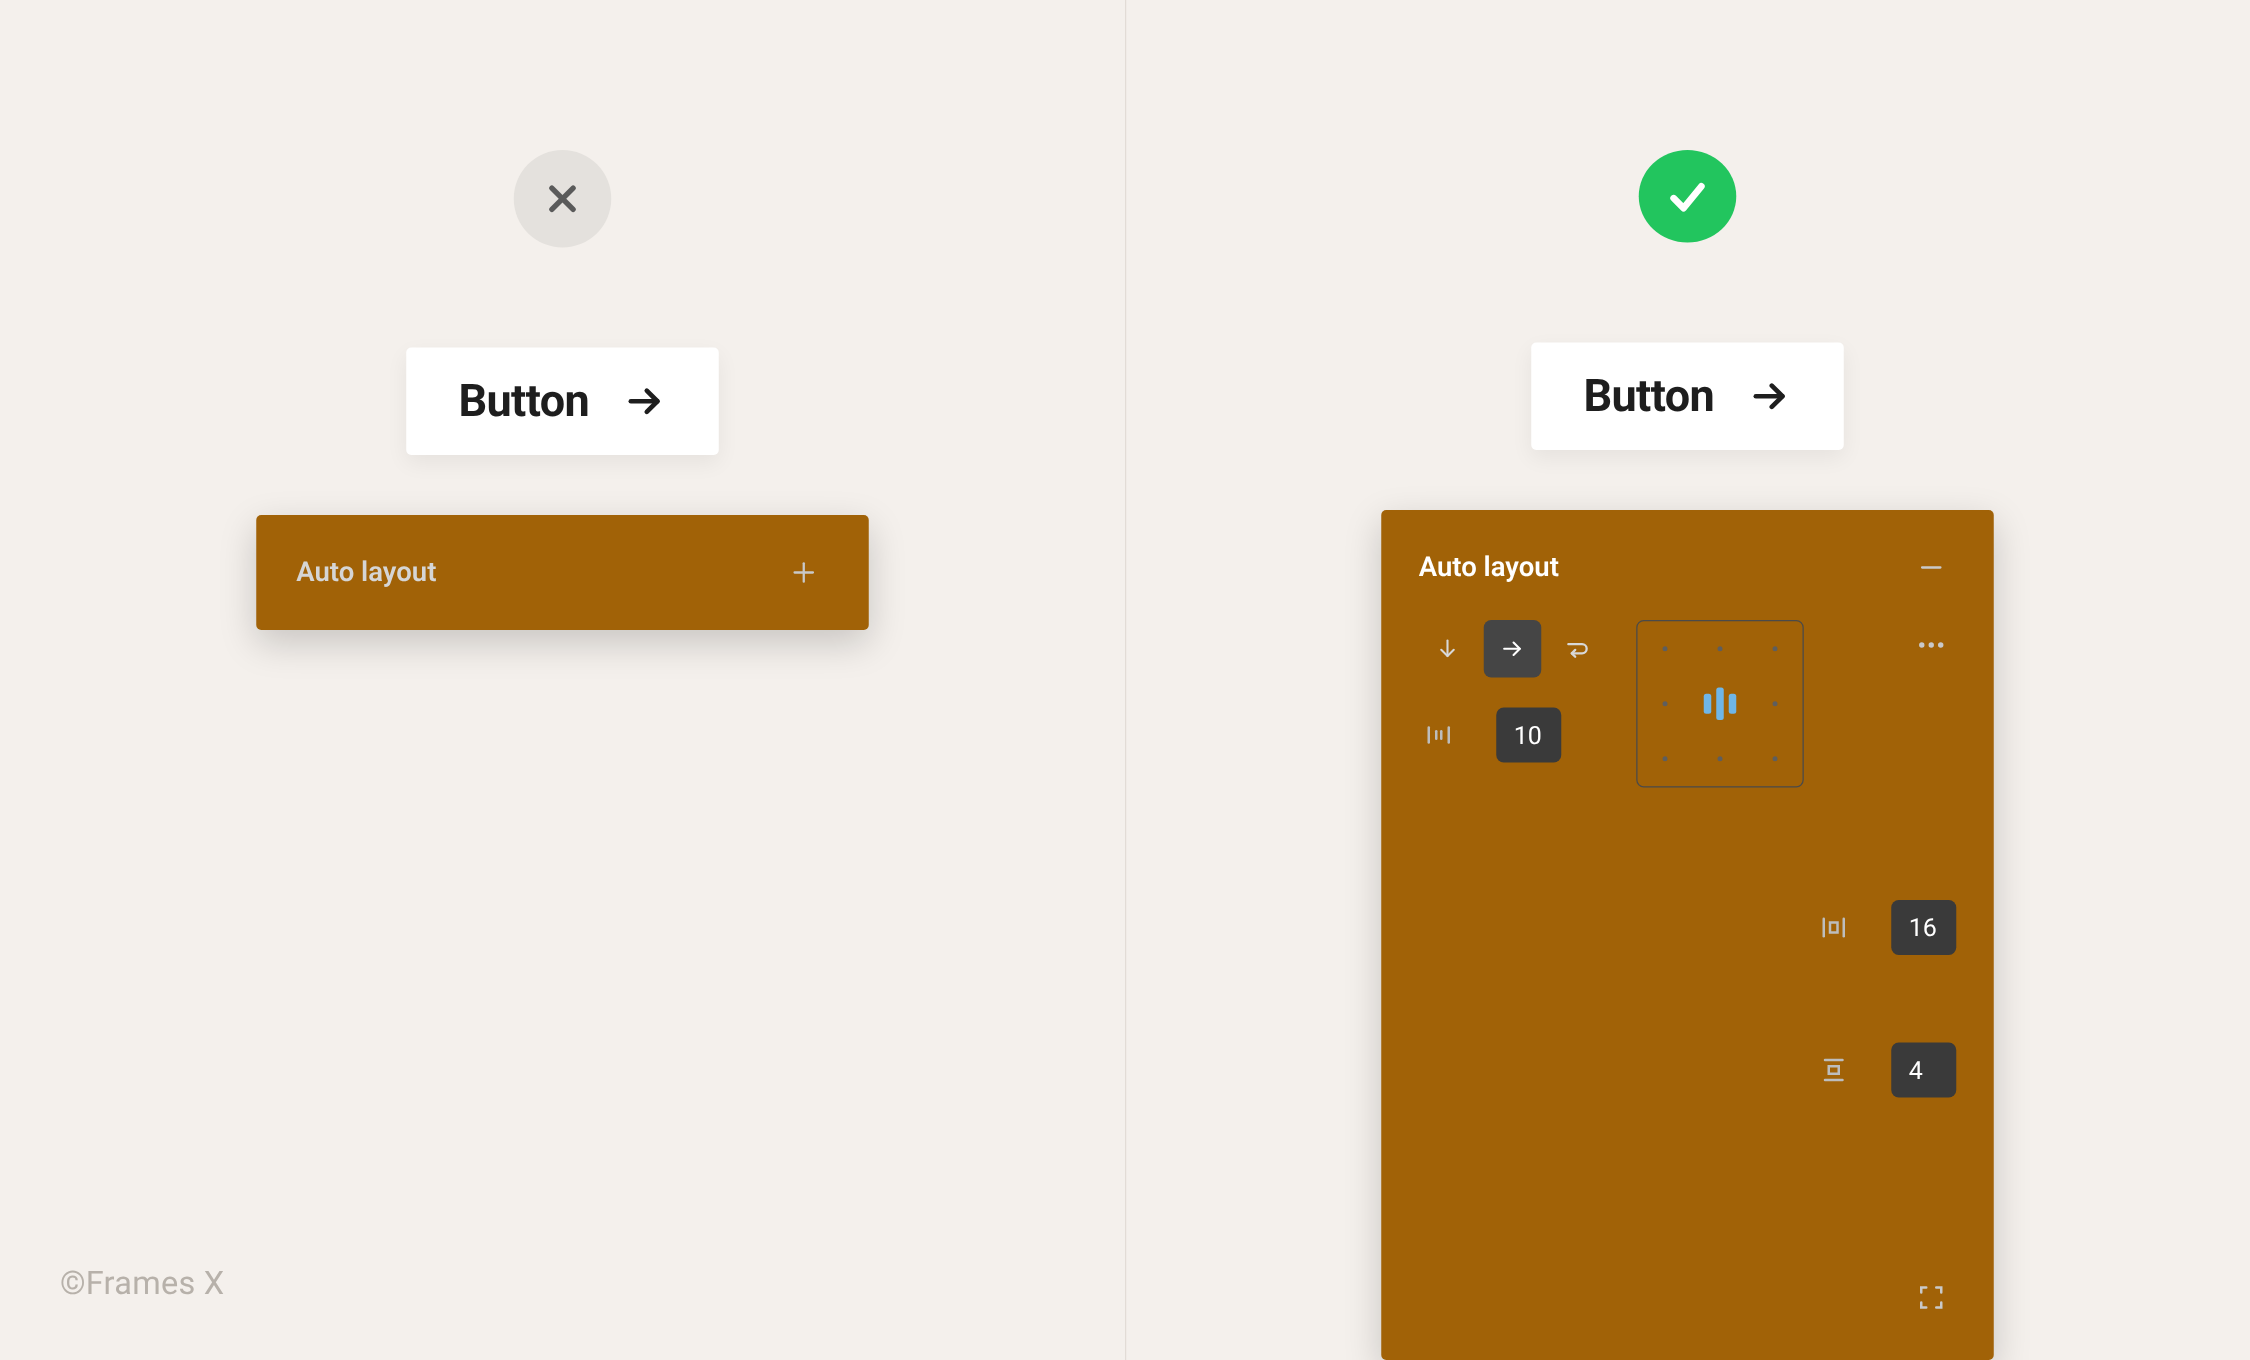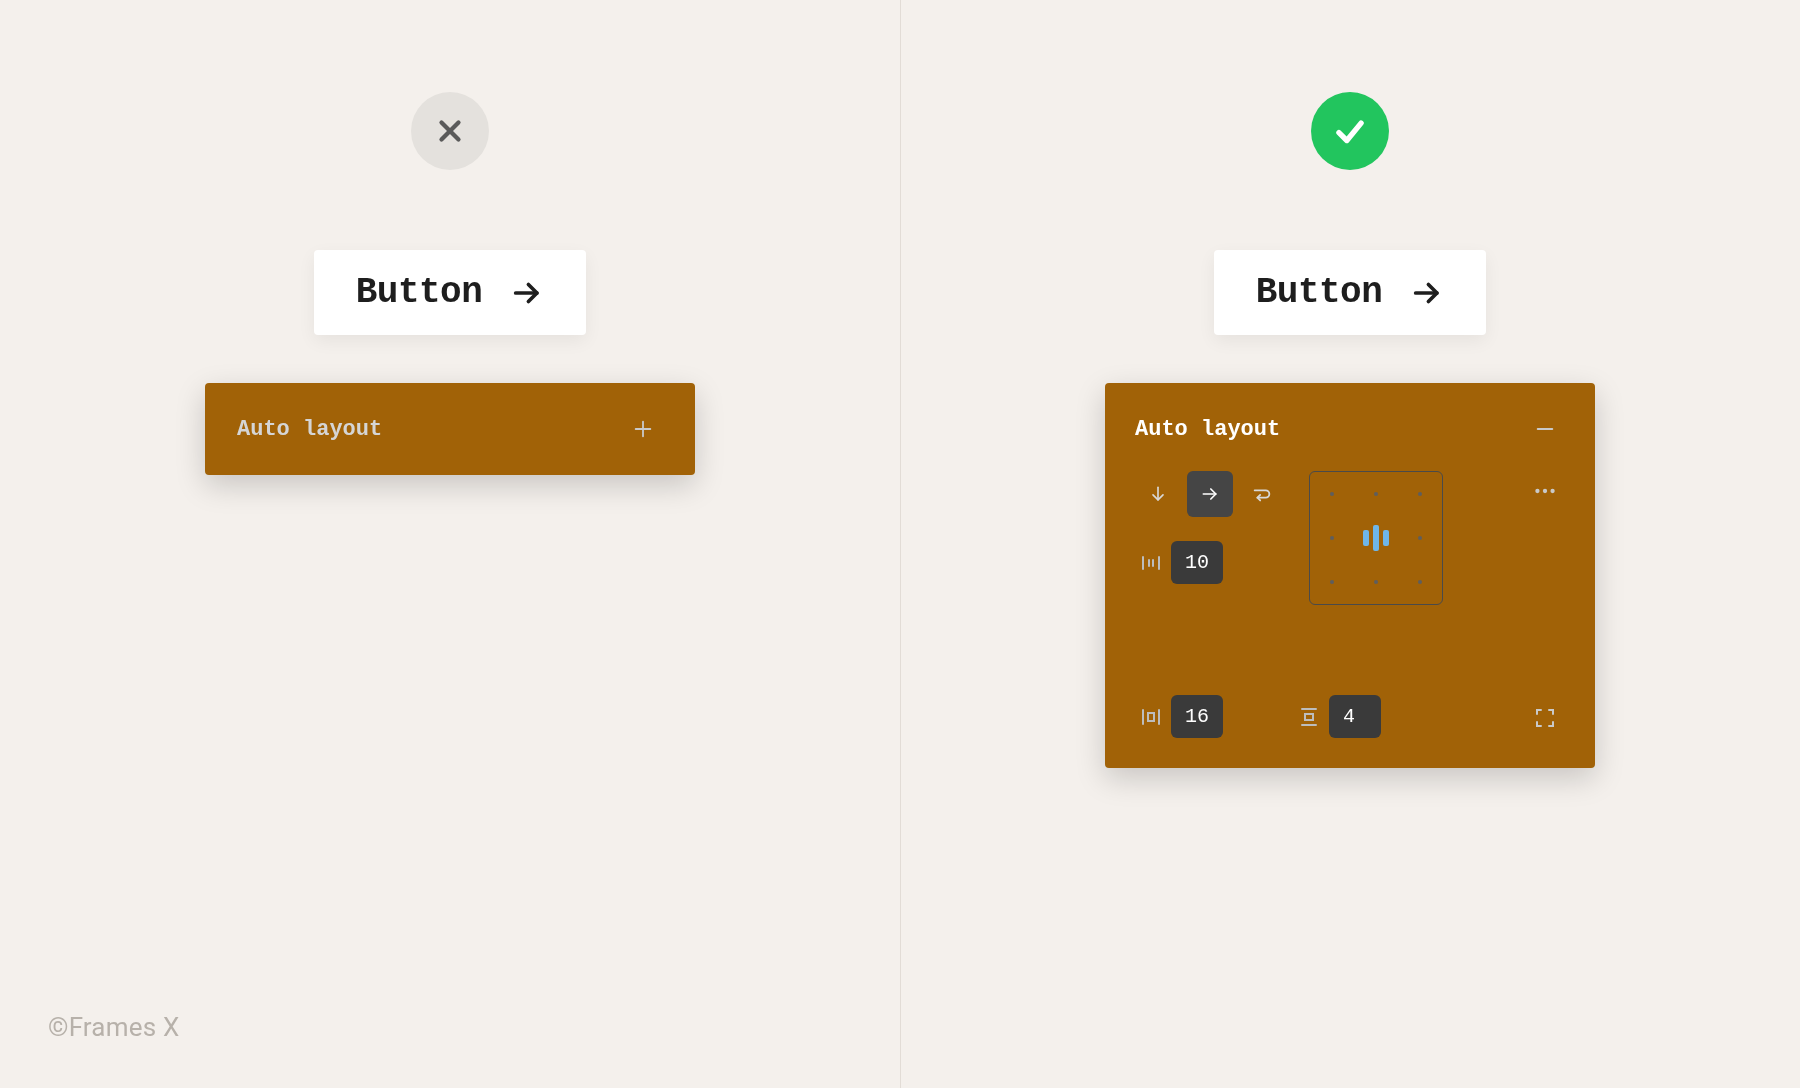--- a/index.html
+++ b/index.html
@@ -15,22 +15,21 @@
     height: 1088px;
     position: relative;
     display: flex;
   }
   .half {
     width: 50%;
     height: 100%;
     display: flex;
     flex-direction: column;
     align-items: center;
-    padding-top: 92px;
-    font-family: Liberation Mono, monospace;
+    padding-top: 120px;
   }
   .divider {
     position: absolute;
     left: 50%;
     top: 0;
     width: 1px;
     height: 100%;
     background: #e2dcd6;
   }
   .status-badge {
@@ -131,21 +130,21 @@
     display: flex;
     align-items: center;
     justify-content: center;
     color: #d8d8d8;
   }
   .dir-btn.active { background: #454545; color: #ffffff; }
 
   .num-row {
     display: flex;
     align-items: center;
-    gap: 4px;
+    gap: 30px;
   }
   .num-row .leading {
     width: 32px;
     height: 32px;
     display:flex;
     align-items:center;
     justify-content:center;
     color:#bdbdbd;
   }
   .num-field {
@@ -195,20 +194,21 @@
     justify-content:space-between;
     height: 200px;
     align-items:flex-end;
   }
 
   .row-bottom {
     display:flex;
     align-items:flex-end;
     gap: 70px;
     margin-top:24px;
+    flex-direction:column;
   }
   .row-bottom .spacer { flex:1; }
 
   .watermark {
     position: absolute;
     left: 48px;
     bottom: 46px;
     font-size: 26px;
     color: #b7b1aa;
     letter-spacing: 0.2px;

